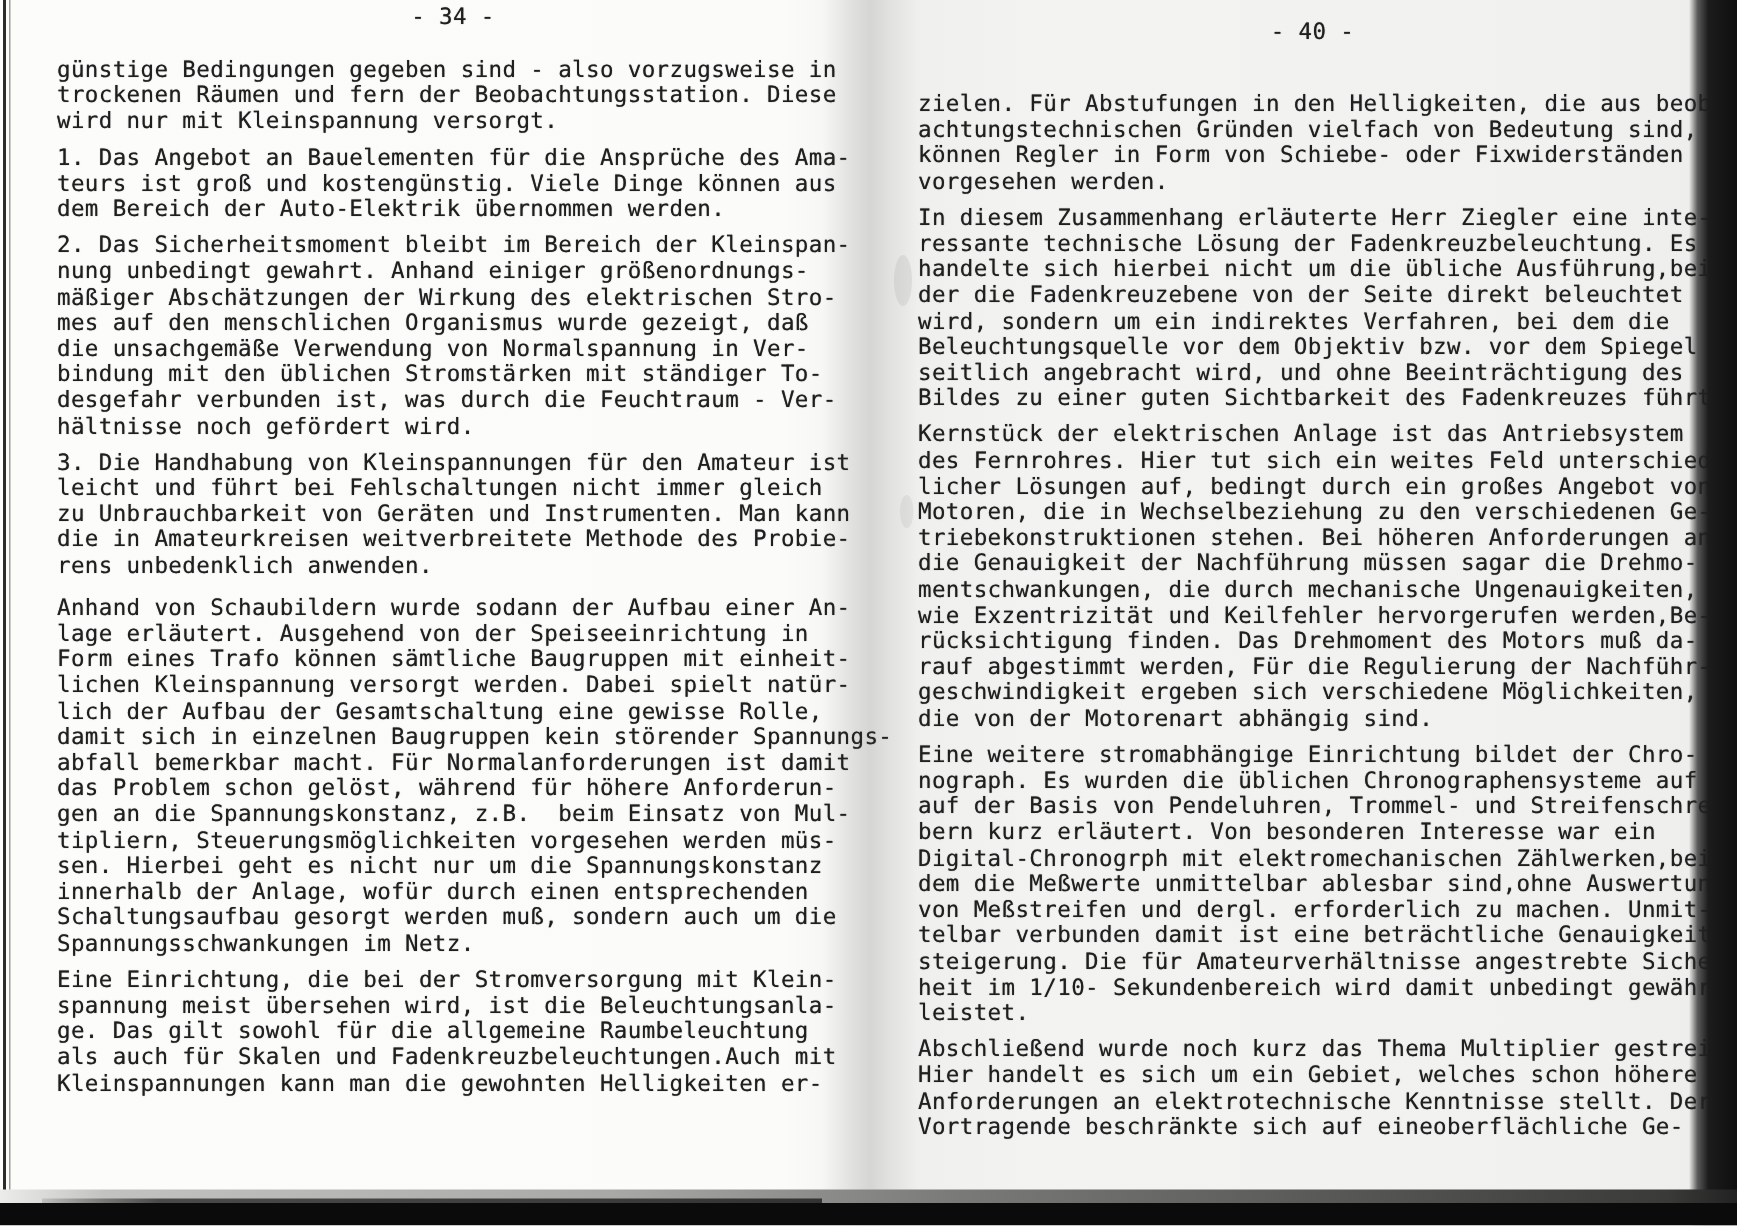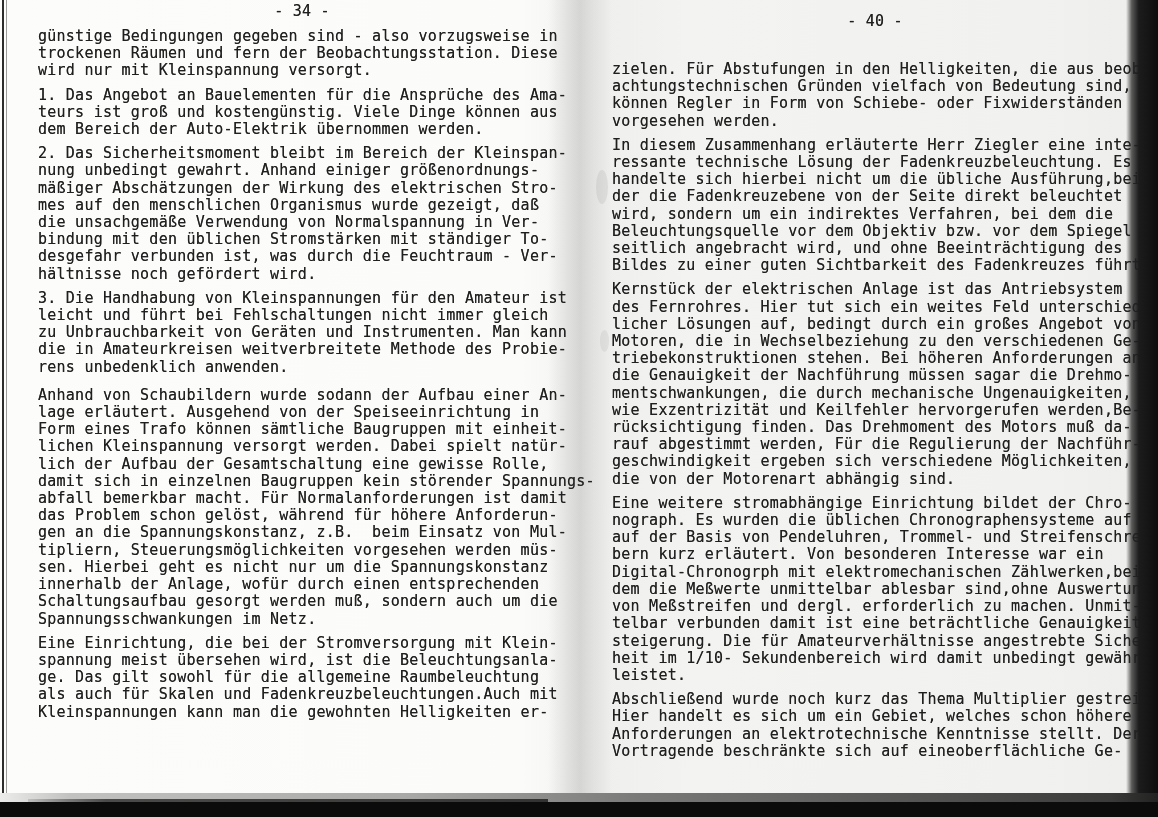--- a/index.html
+++ b/index.html
@@ -9,21 +9,21 @@
     font-family:"DejaVu Sans Mono","Liberation Mono",monospace;
     color:#1f1f1f;
   }
   .page{position:absolute;}
   .page-left{left:38px;top:2px;width:528px;}
   .page-right{left:612px;top:12px;width:526px;}
   .page-num{
     font-size:15px;line-height:18px;text-align:center;
     letter-spacing:0.25px;text-shadow:0 0 0.6px rgba(25,25,25,0.7);
   }
-  .page-left .page-num{margin-bottom:8px;}
+  .page-left .page-num{margin-bottom:18px;}
   .page-right .page-num{margin-bottom:31px;}
   .para{
     white-space:pre;font-size:15px;line-height:17.2px;letter-spacing:0.25px;
     margin:0 0 7px 0;text-shadow:0 0 0.6px rgba(25,25,25,0.7);
   }
   .para-gap-large{margin-top:11px;}
   
   .gutter-shadow{
     position:absolute;left:548px;top:0;width:64px;height:817px;pointer-events:none;
     background:linear-gradient(90deg,rgba(60,60,60,0) 0%,rgba(60,60,60,0.10) 30%,rgba(70,70,70,0.17) 50%,rgba(60,60,60,0.08) 72%,rgba(60,60,60,0) 100%);

